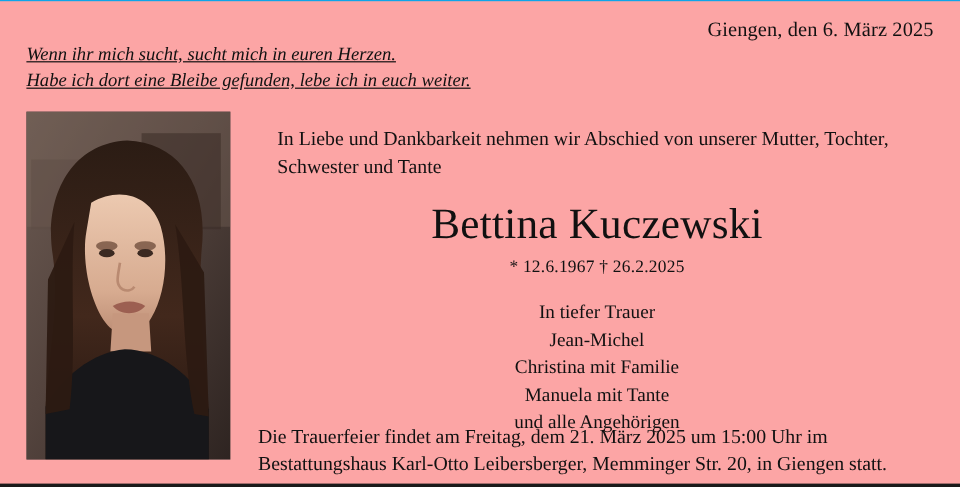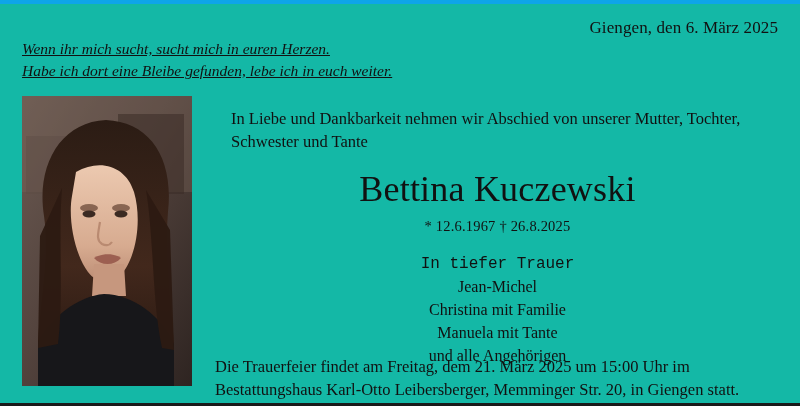--- a/index.html
+++ b/index.html
@@ -9,22 +9,22 @@
   }
   body {
     font-family: "Liberation Serif", serif;
     color: #111111;
   }
   #obituary {
     position: relative;
     width: 800px;
     height: 406px;
     box-sizing: border-box;
-    background: #14b8a6;
-    border-top: 4px solid #0ea5e9;
+    background: #fca5a5;
+    border-top: 1px solid #0ea5e9;
     border-bottom: 3px solid #1a1a1a;
     overflow: hidden;
   }
   .place-date {
     position: absolute;
     top: 14px;
     right: 22px;
     font-size: 17px;
     letter-spacing: 0.1px;
     white-space: nowrap;
@@ -85,21 +85,20 @@
     letter-spacing: 0.2px;
   }
   .mourners {
     text-align: center;
     margin-top: 18px;
     font-size: 16px;
     line-height: 1.43;
   }
   .mourners .lead {
     font-weight: normal;
-    font-family: Liberation Mono, monospace;
   }
   .mourners .bold {
     font-weight: normal;
   }
   .mourners .tail {
     font-weight: normal;
   }
   .funeral {
     position: absolute;
     left: 215px;
@@ -174,21 +173,21 @@
   </div>
 
   <div class="content">
     <div class="intro">
       <div>In Liebe und Dankbarkeit nehmen wir Abschied von unserer Mutter, Tochter,</div>
       <div>Schwester und Tante</div>
     </div>
 
     <div class="name">Bettina Kuczewski</div>
 
-    <div class="dates">* 12.6.1967   † 26.8.2025</div>
+    <div class="dates">* 12.6.1967   † 26.2.2025</div>
 
     <div class="mourners">
       <div class="lead">In tiefer Trauer</div>
       <div class="bold">Jean-Michel</div>
       <div class="bold">Christina mit Familie</div>
       <div class="bold">Manuela mit Tante</div>
       <div class="tail">und alle Angehörigen</div>
     </div>
   </div>
 

